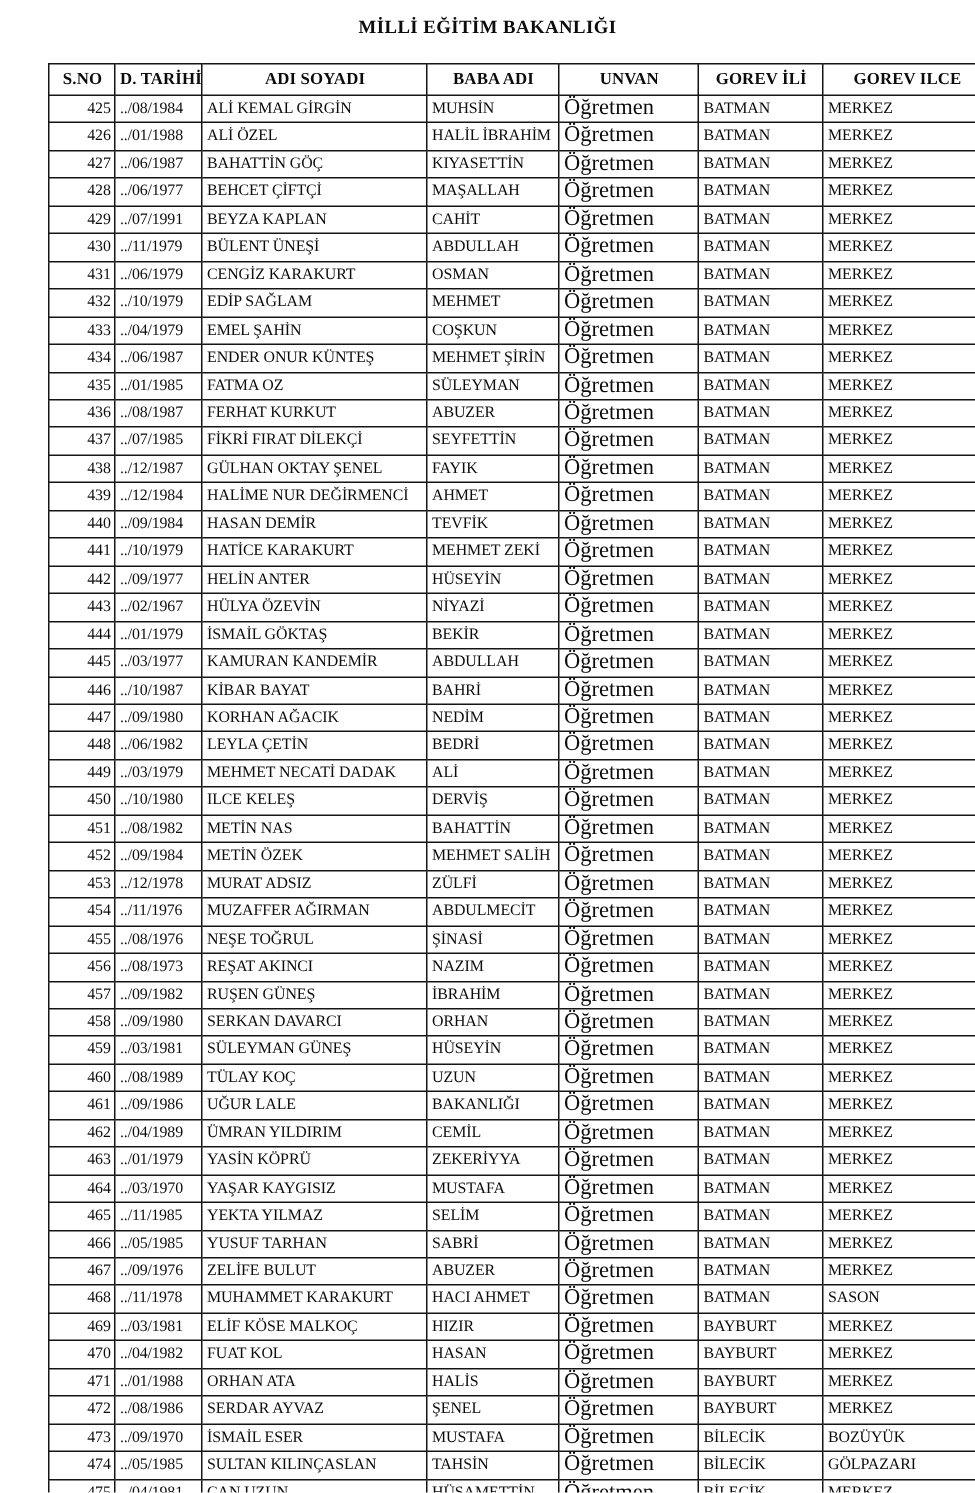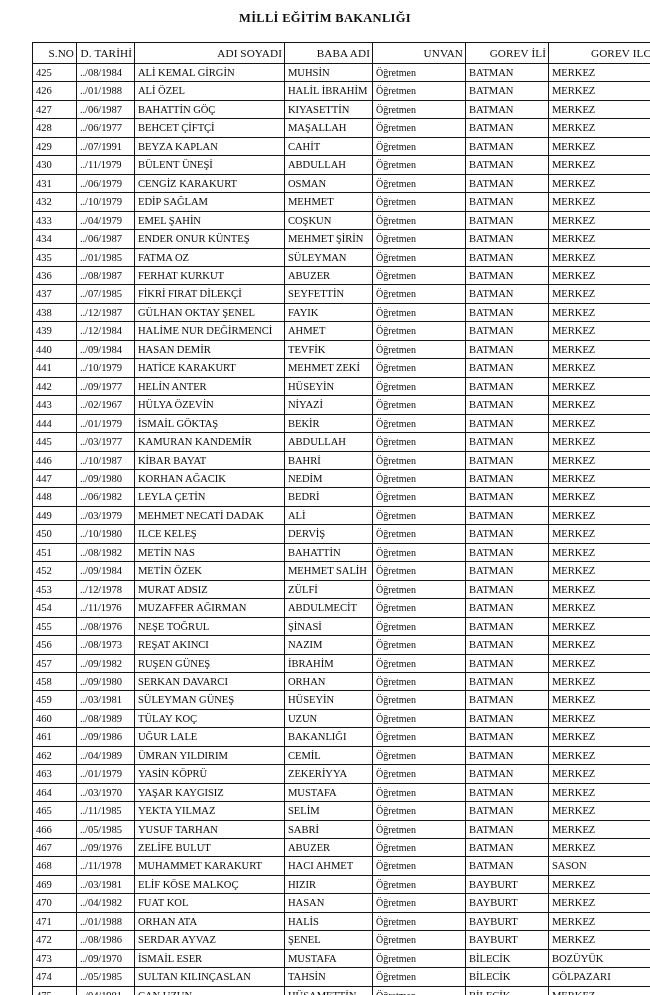--- a/index.html
+++ b/index.html
@@ -51,37 +51,37 @@
     border: 1px solid #151515;
     padding: 0 2px 0 3px;
     height: 17.45px;
     line-height: 17.45px;
     overflow: hidden;
     white-space: nowrap;
     vertical-align: middle;
     color: #0b0b0b;
   }
   table.roster thead th {
-    font-weight: normal;
+    font-weight: bold;
     font-size: 11.2px;
     letter-spacing: 0.1px;
     height: 20px;
     line-height: 20px;
-    text-align: right;
-  }
-  th.c-sno, td.c-sno { width: 38px; text-align: left; }
+    text-align: center;
+  }
+  th.c-sno, td.c-sno { width: 38px; text-align: right; }
   th.c-date, td.c-date { width: 52px; }
   th.c-name, td.c-name { width: 144px; }
   th.c-father, td.c-father { width: 82px; }
   th.c-title, td.c-title { width: 87px; }
   th.c-prov, td.c-prov { width: 77px; }
   th.c-dist, td.c-dist { width: 106px; }
   th.c-sno { text-align: center; }
   td.c-date { letter-spacing: -0.1px; }
-  td.c-title { font-size: 10px; margin-top: 24px; }
+  td.c-title { font-size: 15px; margin-top: 24px; }
   td.c-name, td.c-father, td.c-prov, td.c-dist { letter-spacing: -0.05px; }
 </style>
 </head>
 <body>
 
 <div class="page">
 
   <div class="doc-title">MİLLİ EĞİTİM BAKANLIĞI</div>
 
   <div class="table-wrap">

